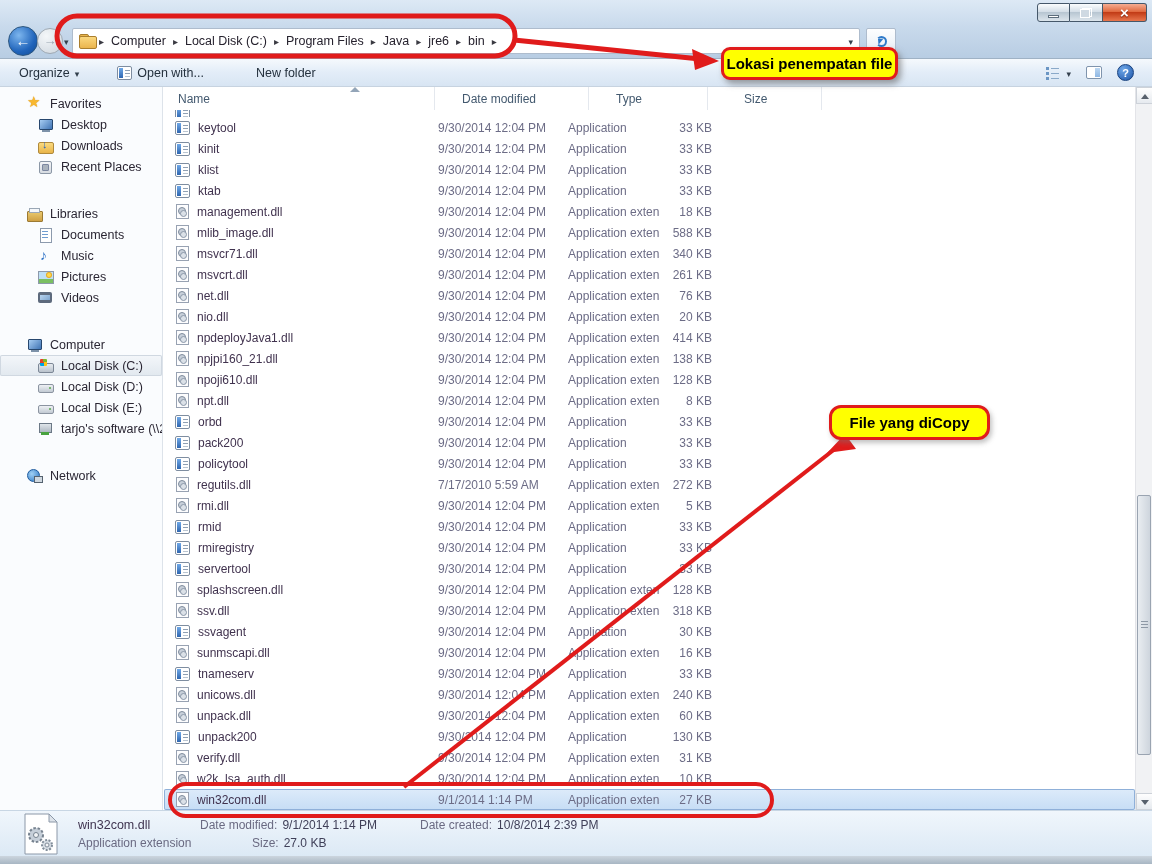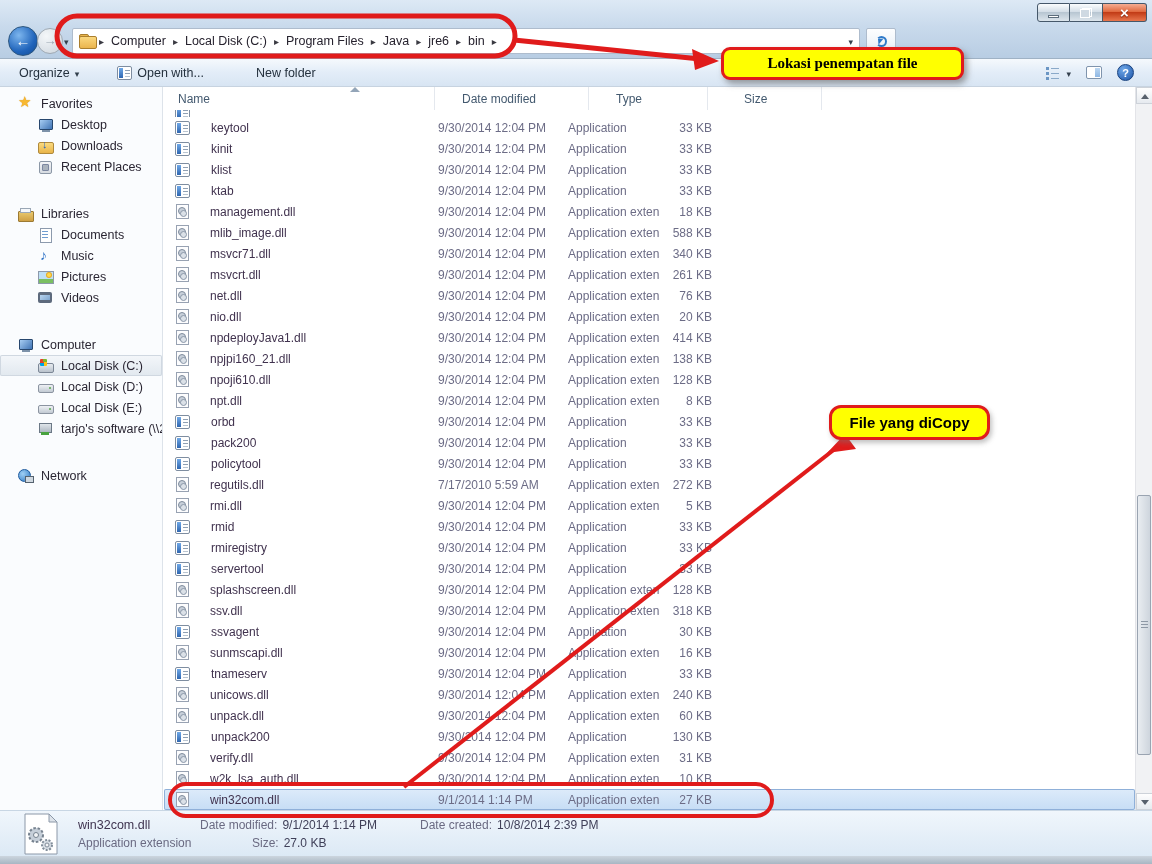--- a/index.html
+++ b/index.html
@@ -105,37 +105,37 @@
   .ic-preview::after{content:"";position:absolute;right:1px;top:1px;bottom:1px;width:5px;background:linear-gradient(#bcd7f2,#8fb8e4);}
   .ic-help{width:17px;height:17px;border-radius:50%;border:1px solid #16407e;color:#fff;font-weight:bold;font-size:11px;text-align:center;line-height:16px;
     background:radial-gradient(circle at 35% 30%,#6ea7e8,#1d55a8);}
   .ic-help::before{content:"?";}
 
   
   .main{position:absolute;top:87px;left:0;right:0;bottom:54px;background:#fff;}
   .sidebar{position:absolute;left:0;top:0;bottom:0;width:163px;background:#fafcfe;border-right:1px solid #dde3ea;padding-top:6px;overflow:hidden;}
   .sb-section{margin-bottom:26px;}
   .sb-head,.sb-item{height:21px;display:flex;align-items:center;gap:7px;font-size:12.5px;color:#2a2633;white-space:nowrap;}
-  .sb-head{padding-left:18px;}
+  .sb-head{padding-left:27px;}
   .sb-item{padding-left:38px;}
   .sb-item.sel{background:linear-gradient(#f4f7fa,#e1e8ef);box-shadow:inset 0 0 0 1px #d0d8e1;border-radius:2px;}
 
   .listarea{position:absolute;left:164px;top:0;right:17px;bottom:0;background:#fff;}
   .colheader,.row{display:grid;grid-template-columns:271px 130px 95px 90px 1fr;align-items:center;}
   .colheader{height:23px;position:relative;gap:24px;}
   .hcell{height:100%;display:flex;align-items:center;padding-left:14px;font-size:12px;color:#43596f;border-right:1px solid #e4e8ee;}
   .hcell.col-date,.hcell.col-type{padding-left:3px;}
   .hcell.col-size{padding-left:12px;}
   .hcell.col-fill{border-right:none;}
   .sort-arrow{position:absolute;left:186px;top:0;width:0;height:0;border-left:5px solid transparent;border-right:5px solid transparent;border-bottom:5px solid #93a5b8;}
   .partial-row{height:7px;overflow:hidden;}
   .partial-row .ic{margin-left:11px;margin-top:-10px;}
   .row{height:21px;}
   .cell{font-size:12px;color:#6c6c86;white-space:nowrap;overflow:hidden;}
-  .cell.col-name{display:flex;align-items:center;gap:21px;padding-left:11px;height:100%;}
+  .cell.col-name{display:flex;align-items:center;gap:8px;padding-left:11px;height:100%;}
   .fname{color:#40324e;font-size:12px;}
   .cell.col-date,.cell.col-type{padding-left:3px;}
   .cell.col-size{text-align:right;padding-right:38px;}
   .row.selected{background:linear-gradient(#ddebfa,#c6ddf5);box-shadow:inset 0 0 0 1px #8fb0d9;border-radius:2px;}
 
   .scrollbar{position:absolute;right:0;top:0;bottom:0;width:17px;background:#f1f2f4;border-left:1px solid #e3e4e8;}
   .sc-btn{position:absolute;left:0;width:17px;height:17px;background:linear-gradient(#fefefe,#e6eaef);border:1px solid #cdd2d9;}
   .sc-btn.up{top:0;}
   .sc-btn.down{bottom:0;}
   .sc-btn .tri-up{position:absolute;left:4px;top:6px;border-left:4px solid transparent;border-right:4px solid transparent;border-bottom:5px solid #57606c;}
@@ -156,21 +156,21 @@
   .d-label{color:#6a6a82;}
   .d-value{color:#3f3f58;}
   .bottomstrip{position:absolute;left:0;right:0;bottom:0;height:8px;background:linear-gradient(#ccd5de,#a8b6c3);}
 
   
   .overlay{position:absolute;left:0;top:0;width:1152px;height:864px;z-index:60;pointer-events:none;}
   .red-stroke{stroke:var(--ann-red);fill:none;}
   .red-fill{fill:var(--ann-red);}
   .callout{position:absolute;z-index:61;background:var(--ann-yellow);border:3px solid var(--ann-red);
     display:flex;align-items:center;justify-content:center;font-weight:bold;font-size:15px;color:#000;}
-  .callout1{left:721px;top:47px;width:243px;height:33px;border-radius:9px;box-shadow:3px 4px 6px rgba(100,100,100,.6);font-family:Liberation Serif, serif;}
+  .callout1{left:721px;top:47px;width:177px;height:33px;border-radius:9px;box-shadow:3px 4px 6px rgba(100,100,100,.6);}
   .callout2{left:829px;top:405px;width:161px;height:35px;border-radius:12px;box-shadow:2px 3px 5px rgba(120,120,120,.45);}
 </style>
 </head>
 <body>
 
 <div class="stage">
 
   <div class="chrome">
     <div class="winbtns">
       <div class="wbtn min">

